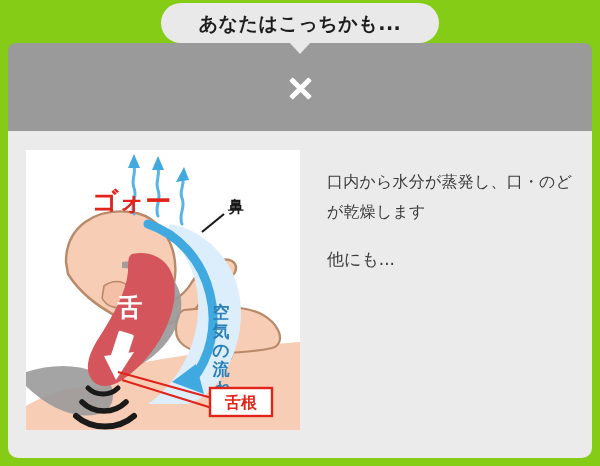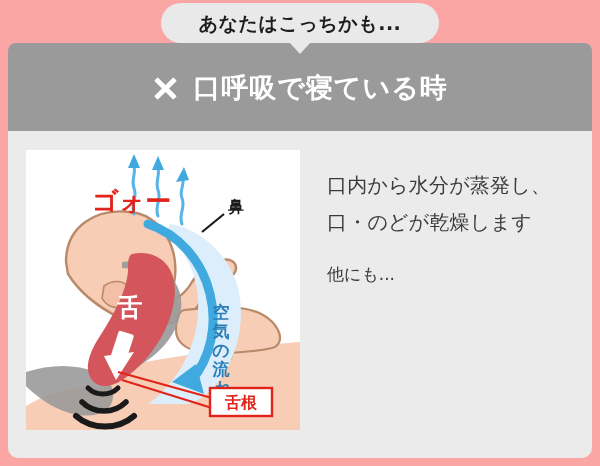--- a/index.html
+++ b/index.html
@@ -9,21 +9,21 @@
     height: 466px;
     background: #ffffff;
     font-family: "DejaVu Sans", "Liberation Sans", sans-serif;
     overflow: hidden;
   }
 
   #stage {
     position: relative;
     width: 600px;
     height: 466px;
-    background: #fca5a5;
+    background: #84cc16;
   }
 
   
   .bubble {
     position: absolute;
     left: 161px;
     top: 3px;
     width: 278px;
     height: 40px;
     background: #e9e9e9;
@@ -121,21 +121,21 @@
 
   
   .text-col {
     position: absolute;
     left: 327px;
     top: 167px;
     width: 252px;
     z-index: 3;
   }
   .para {
-    font-size: 20px;
+    font-size: 16px;
     line-height: 1.85;
     color: #3b3b3b;
     letter-spacing: 0.2px;
   }
   .para-gap { height: 18px; }
   .small-lead {
     font-size: 17px;
     line-height: 1.85;
     color: #3b3b3b;
     margin-bottom: 2px;
@@ -146,21 +146,20 @@
 
 <div id="stage">
 
   <div class="bubble">
     <span class="bubble-label">あなたはこっちかも...</span>
   </div>
   <div class="bubble-tail"></div>
 
   <div class="header">
     <span class="x-icon"></span>
-    <span class="header-title">口呼吸で寝ている時</span>
   </div>
 
   <div class="body-panel"></div>
 
   <div class="illus-card">
     <svg width="274" height="280" viewBox="0 0 274 280">
 
       <g>
 
         <path d="M 108 214 C 150 206 196 200 232 196 C 256 193 274 192 274 192 L 274 280 L 60 280 C 60 258 76 228 108 214 Z" fill="#f7cdb6"></path>

